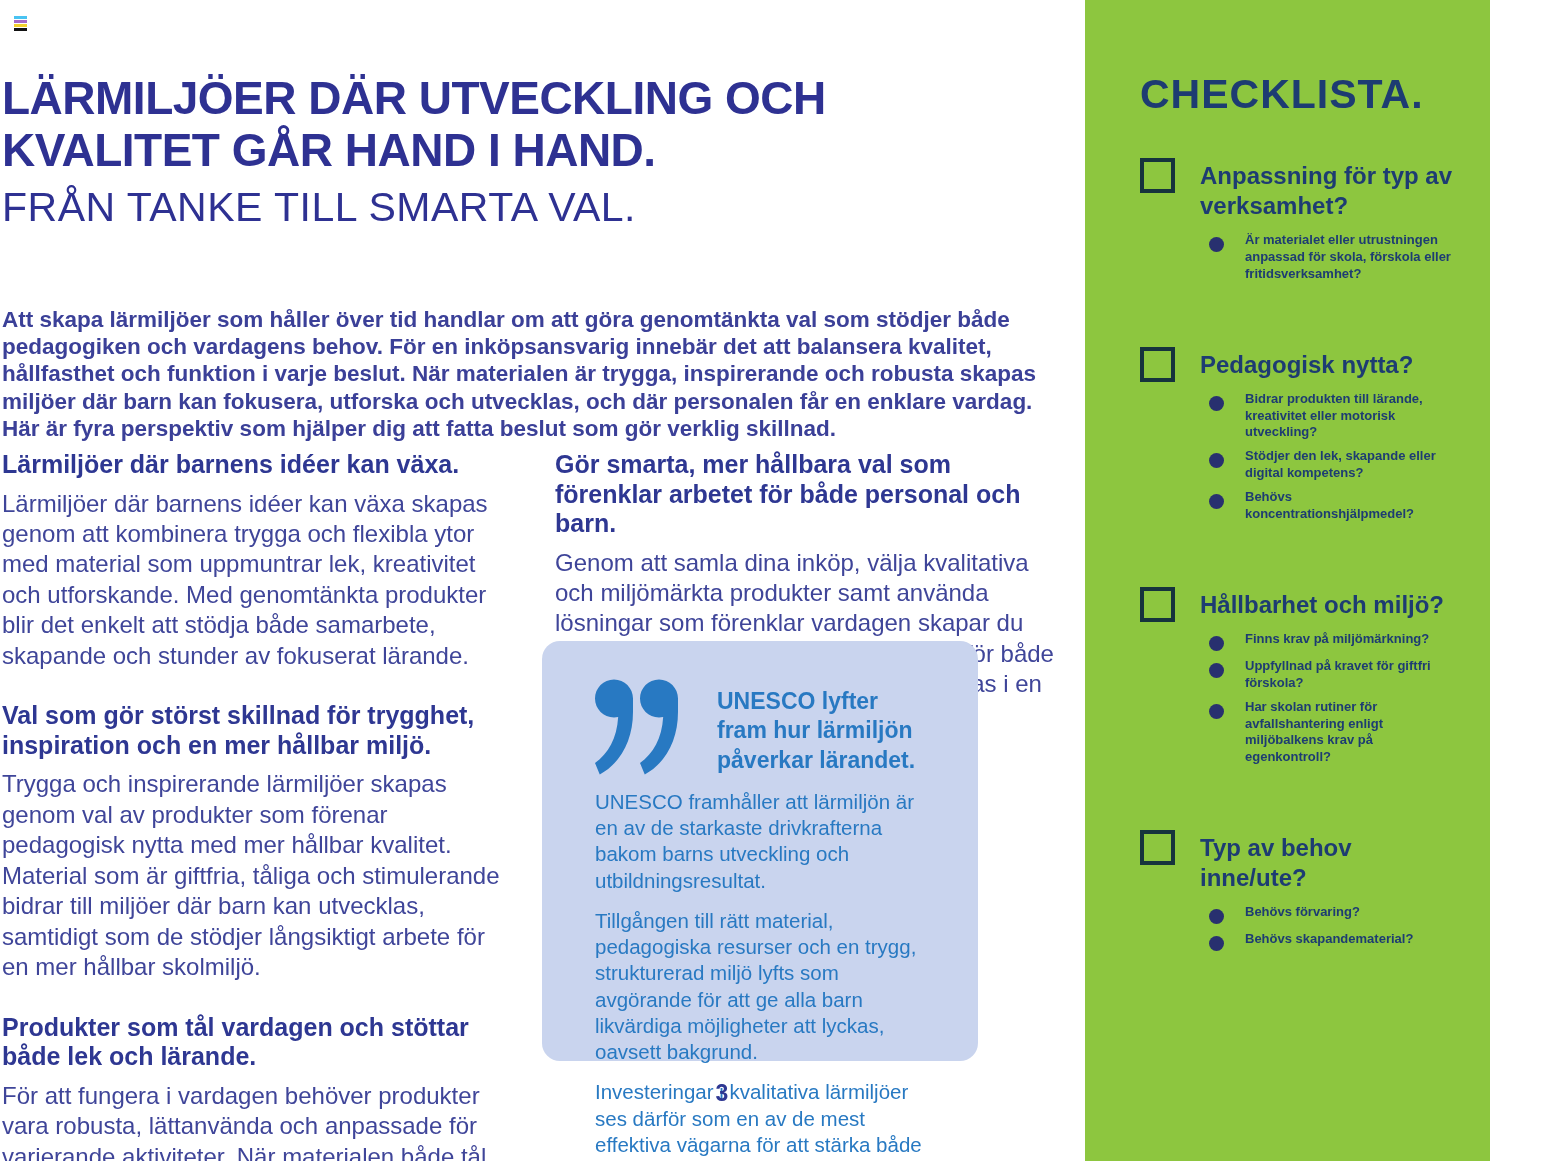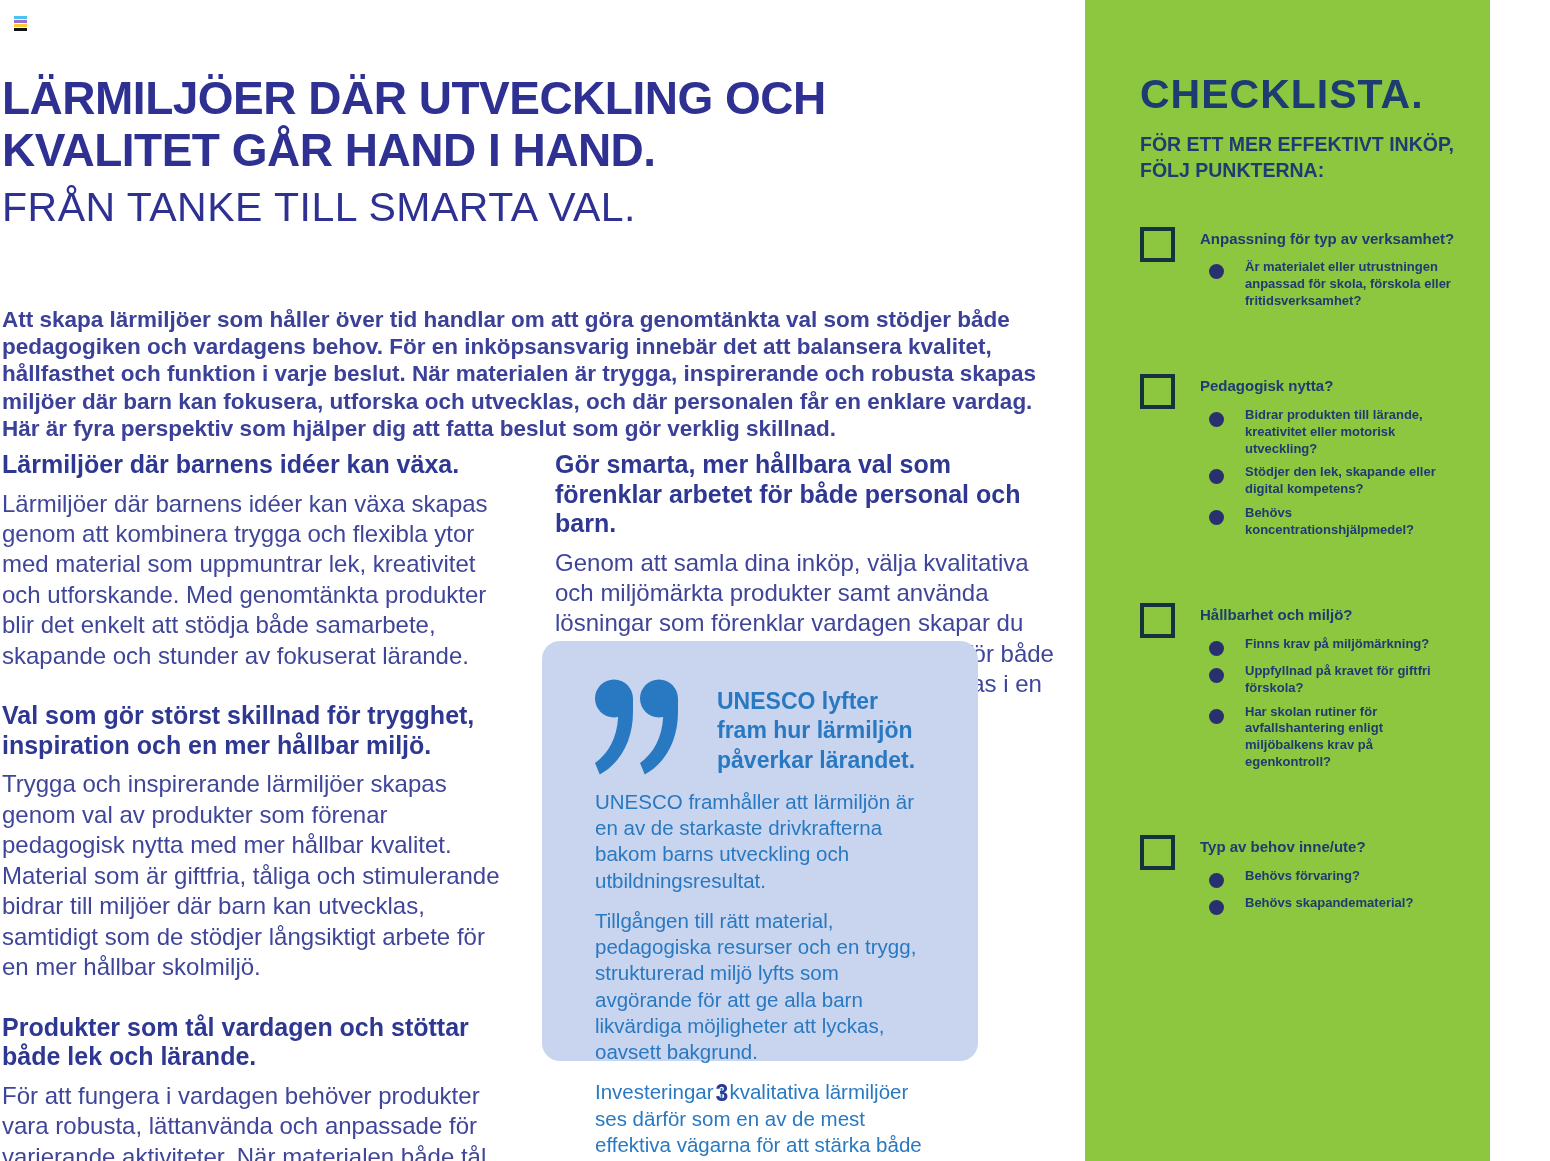--- a/index.html
+++ b/index.html
@@ -55,21 +55,21 @@
   .sidebar {
     position:absolute; left:1085px; top:0; width:405px; height:1161px;
     background:#8dc63f; box-sizing:border-box; padding:74px 32px 0 55px;
   }
   .sb-title { font-size:41px; font-weight:800; color:#1d3c72; letter-spacing:1px; line-height:1; }
   .sb-sub { font-size:19.5px; font-weight:700; color:#1d3c72; line-height:1.35; margin-top:16px; width:345px; }
   .groups { margin-top:46px; }
   .group { display:flex; margin-bottom:60px; }
   .checkbox { width:27px; height:27px; border:4px solid #16333d; margin-right:25px; margin-top:-3px; flex-shrink:0; background:transparent; }
   .group-content { flex:1; }
-  .group-title { font-size:15px; font-weight:700; color:#1d3c72; margin-bottom:11px; line-height:1.25; }
+  .group-title { font-size:24px; font-weight:700; color:#1d3c72; margin-bottom:11px; line-height:1.25; }
   .bullet-row { display:flex; margin-bottom:7px; }
   .bullet-dot { width:15px; height:15px; border-radius:50%; background:#28306f; margin:5px 21px 0 9px; flex-shrink:0; }
   .bullet-text { font-size:13px; font-weight:700; color:#1d3c72; line-height:1.3; max-width:285px; }
 </style>
 </head>
 <body>
 
 <div class="page">
 
   <div class="print-mark">
@@ -127,21 +127,20 @@
     <p class="quote-p">UNESCO framhåller att lärmiljön är en av de starkaste drivkrafterna bakom barns utveckling och utbildningsresultat.</p>
     <p class="quote-p">Tillgången till rätt material, pedagogiska resurser och en trygg, strukturerad miljö lyfts som avgörande för att ge alla barn likvärdiga möjligheter att lyckas, oavsett bakgrund.</p>
     <p class="quote-p">Investeringar i kvalitativa lärmiljöer ses därför som en av de mest effektiva vägarna för att stärka både utbildningens kvalitet och framtidens samhälle.</p>
     <p class="quote-source">Källa: UNESCO, World Education Statistics 2024</p>
   </div>
 
   <div class="page-number">3</div>
 
   <div class="sidebar">
     <div class="sb-title">CHECKLISTA.</div>
-    <div class="sb-sub">FÖR ETT MER EFFEKTIVT INKÖP, FÖLJ PUNKTERNA:</div>
 
     <div class="groups">
 
       <div class="group">
         <div class="checkbox"></div>
         <div class="group-content">
           <div class="group-title">Anpassning för typ av verksamhet?</div>
           <div class="bullet-row">
             <div class="bullet-dot"></div>
             <div class="bullet-text">Är materialet eller utrustningen anpassad för skola, förskola eller fritidsverksamhet?</div>

